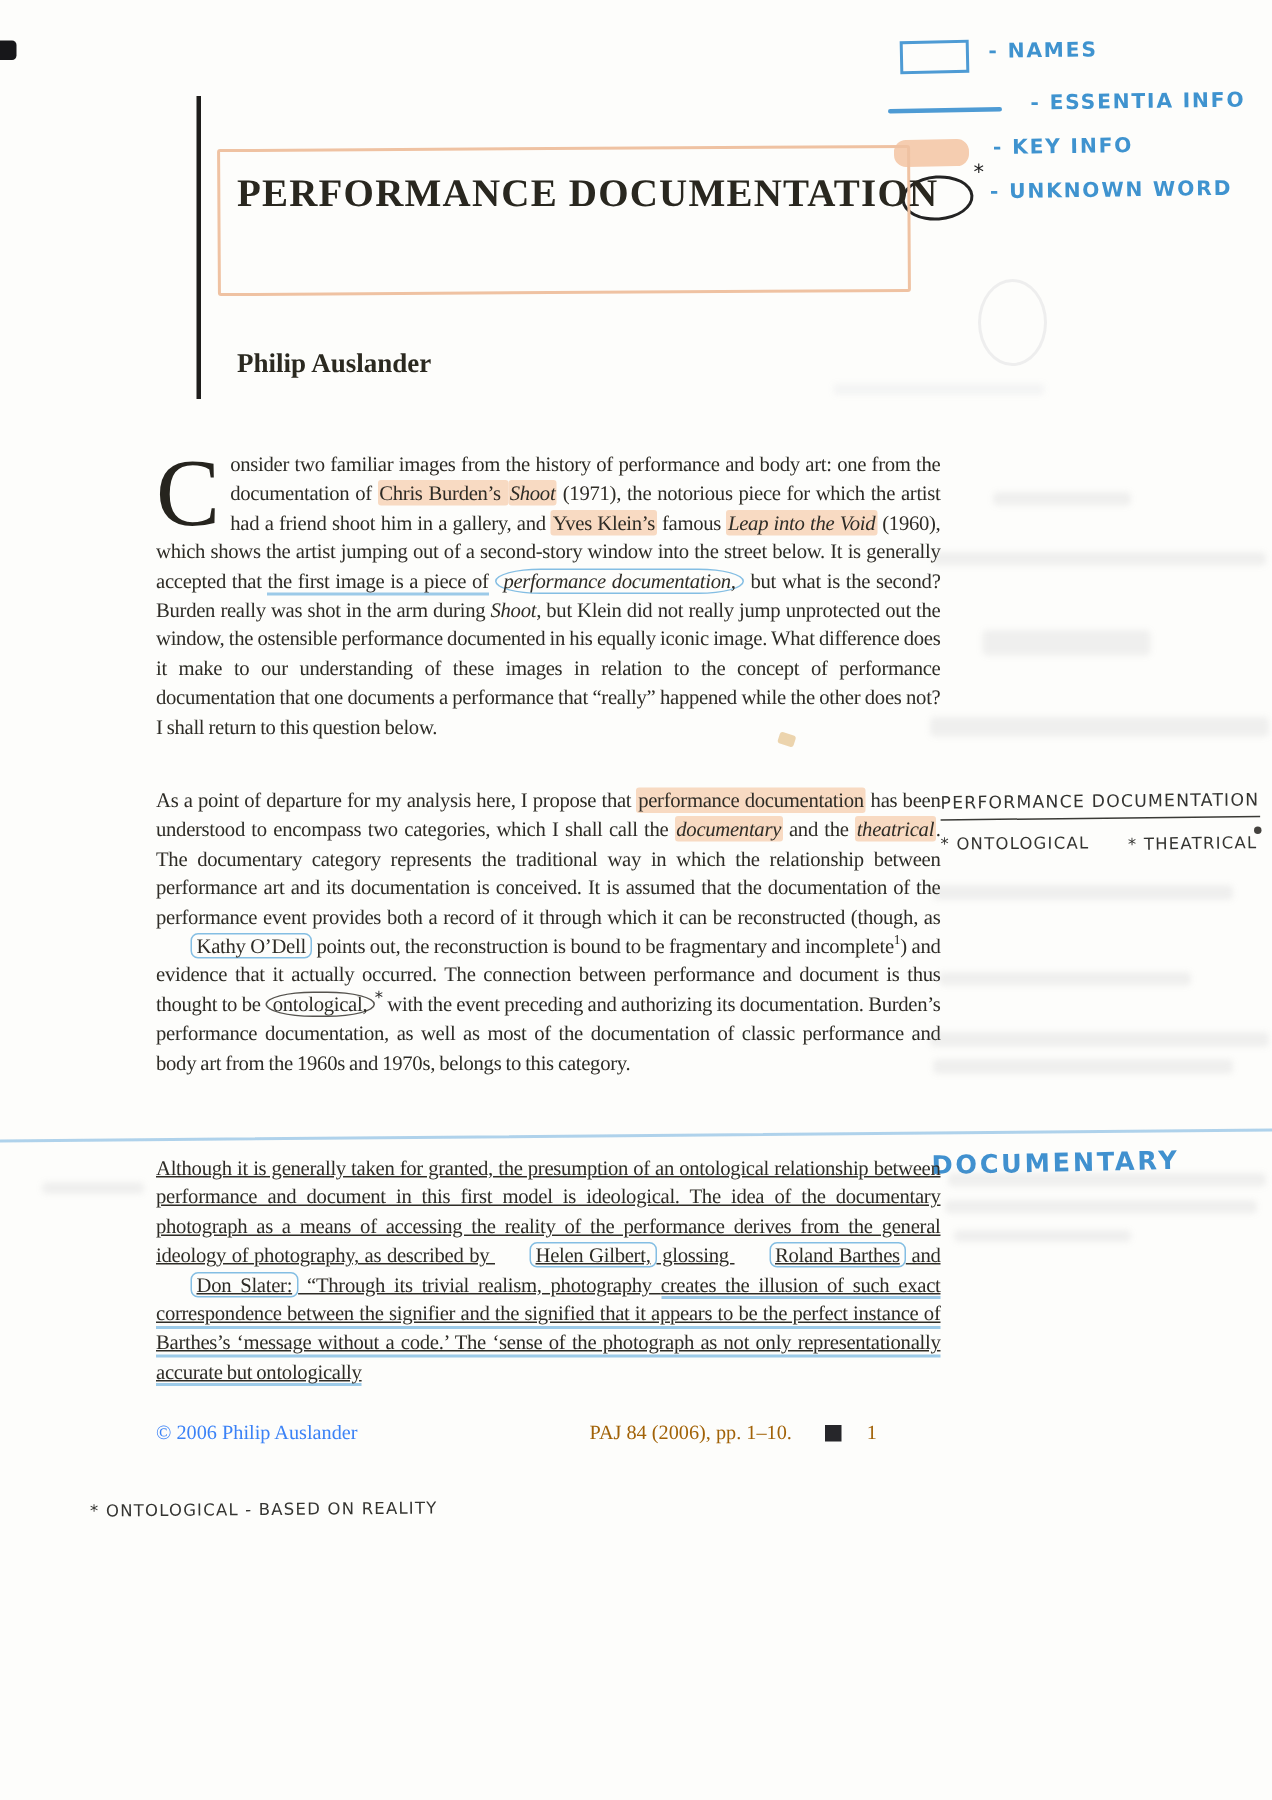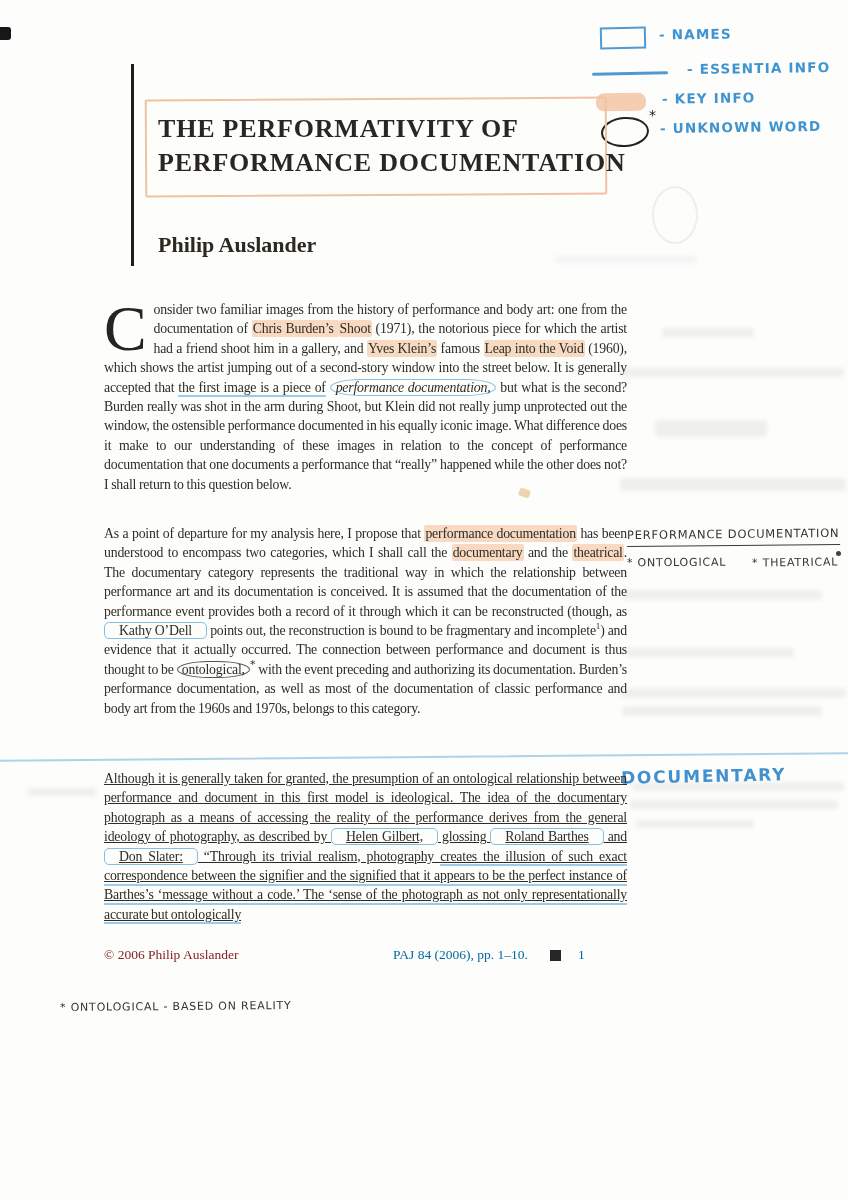--- a/index.html
+++ b/index.html
@@ -14,54 +14,54 @@
   
   .muse{position:absolute;left:512px;top:168px;font-family:"Liberation Serif",serif;font-weight:bold;
         font-size:60px;letter-spacing:3px;color:rgba(125,135,160,0.12);}
   .muse-circle{position:absolute;left:652px;top:186px;width:42px;height:54px;border:2px solid rgba(130,132,145,0.12);border-radius:50%;}
   .muse-line{position:absolute;left:556px;top:256px;width:140px;height:7px;background:rgba(125,135,160,0.08);filter:blur(2px);}
   
   .title-box{position:absolute;left:145px;top:98px;width:458px;height:94px;
              border:2.5px solid #efc2a2;transform:rotate(-0.35deg);border-radius:2px;}
   .article-title{position:absolute;left:158px;top:112px;font-size:26px;line-height:34px;font-weight:bold;
                  letter-spacing:0.8px;color:#29271f;}
-  .author{position:absolute;left:158px;top:232px;font-size:22px;font-weight:bold;color:#2b2920;}
+  .author{position:absolute;left:158px;top:232px;font-size:18px;font-weight:bold;color:#2b2920;}
   .legend-label{position:absolute;color:#3f93cf;font-family:"DejaVu Sans",sans-serif;
                 font-size:13.5px;font-weight:bold;letter-spacing:1.2px;white-space:nowrap;transform:rotate(-0.8deg);}
   .sw-rect{position:absolute;left:600px;top:27px;width:42px;height:18px;border:2.5px solid #4e9bd4;transform:rotate(-1.2deg);}
   .sw-line{position:absolute;left:592px;top:72px;width:76px;height:3px;background:#4e9bd4;transform:rotate(-1deg);border-radius:2px;}
   .sw-block{position:absolute;left:596px;top:93px;width:50px;height:18px;background:#f5cdb0;border-radius:8px;transform:rotate(-1deg);}
   .sw-circle{position:absolute;left:601px;top:117px;width:44px;height:26px;border:2.8px solid #232323;border-radius:50%;transform:rotate(-4deg);}
   .sw-ast{position:absolute;left:649px;top:107px;color:#1d1d1d;font-size:14px;font-family:"DejaVu Sans",sans-serif;}
   
   .para{position:absolute;left:104px;width:523px;text-align:justify;
         font-size:13.8px;line-height:19.4px;letter-spacing:-0.2px;word-spacing:-0.5px;color:#2e2c26;}
   .dropcap{float:left;font-size:64px;line-height:50px;padding:4px 7px 0 0;color:#26241e;font-weight:normal;}
-  .i{}
+  .i{font-style:italic;}
   .hl{background:#f8dac2;padding:1px 1px;border-radius:2px;}
   .ul-blue{border-bottom:2.4px solid #9ccae8;padding-bottom:0.5px;margin-top:12px;}
   .circle-blue{border:1.8px solid #84bee3;border-radius:50px/14px;padding:0 5px;font-style:italic;}
   .circle-dark{border:1.6px solid #55534e;border-radius:45px/12px;padding:0 4px;}
-  .box-blue{border:1.7px solid #84bee3;border-radius:5px;padding:0 14px;}
+  .box-blue{border:1.7px solid #84bee3;border-radius:5px;padding:0 3px;margin-left:23px;}
   .fn{font-size:9px;vertical-align:super;line-height:0;}
   .hw-ast{font-family:"DejaVu Sans",sans-serif;font-size:11px;vertical-align:super;color:#2b2b2b;line-height:0;}
   
   .blue-divider{position:absolute;left:-4px;top:756px;width:860px;height:2.4px;background:#a6cde9;transform:rotate(-0.5deg);border-radius:2px;opacity:.9;}
   
   .pencil{color:#343431;font-family:"DejaVu Sans",sans-serif;letter-spacing:0.8px;white-space:nowrap;}
   .note-perfdoc{position:absolute;left:627px;top:527px;font-size:11.5px;border-bottom:1.6px solid #3a3a36;
                 padding-bottom:4px;transform:rotate(-0.6deg);}
   .note-doc-pencil{position:absolute;left:627px;top:556px;font-size:11px;transform:rotate(-0.4deg);}
   .note-theat-pencil{position:absolute;left:752px;top:556px;font-size:11px;transform:rotate(-0.8deg);}
   .note-doc-blue{position:absolute;left:621px;top:766px;font-size:17px;color:#4191cf;font-family:"DejaVu Sans",sans-serif;
                  letter-spacing:1.8px;font-weight:bold;transform:rotate(-1.2deg);white-space:nowrap;}
   .note-ontological{position:absolute;left:60px;top:1000px;font-size:11px;transform:rotate(-0.5deg);}
   
-  .footer-left{position:absolute;left:104px;top:947px;font-size:13.5px;color:#7f1d1d;}
-  .footer-right{position:absolute;left:393px;top:947px;font-size:13.5px;color:#0369a1;display:flex;align-items:center;}
+  .footer-left{position:absolute;left:104px;top:947px;font-size:13.5px;color:#3b82f6;}
+  .footer-right{position:absolute;left:393px;top:947px;font-size:13.5px;color:#a16207;display:flex;align-items:center;}
   .footer-square{display:inline-block;width:11px;height:11px;background:#26262a;margin:0 17px 0 22px;}
 </style>
 </head>
 <body>
 
 <div id="page">
 
   <div class="corner-mark"></div>
   <div class="margin-rule"></div>
 
@@ -75,21 +75,20 @@
     <div class="legend-label" style="left:687px;top:60px;">- ESSENTIA INFO</div>
     <div class="sw-block"></div>
     <div class="legend-label" style="left:662px;top:90px;">- KEY INFO</div>
     <div class="sw-circle"></div>
     <div class="sw-ast">*</div>
     <div class="legend-label" style="left:660px;top:119px;">- UNKNOWN WORD</div>
   </div>
 
   <div class="title-box"></div>
   <div class="article-title">
-    <div>THE PERFORMATIVITY OF</div>
     <div>PERFORMANCE DOCUMENTATION</div>
   </div>
   <div class="author">Philip Auslander</div>
 
   <div class="para" style="top:300px;">
     <span class="dropcap">C</span><span>onsider two familiar images from the history of performance and body art: one from the documentation of </span><span class="hl">Chris Burden’s </span><span class="hl i">Shoot</span><span> (1971), the notorious piece for which the artist had a friend shoot him in a gallery, and </span><span class="hl">Yves Klein’s</span><span> famous </span><span class="hl i">Leap into the Void</span><span> (1960), which shows the artist jumping out of a second-story window into the street below. It is generally accepted that </span><span class="ul-blue">the first image is a piece of</span><span> </span><span class="circle-blue">performance documentation,</span><span> but what is the second? Burden really was shot in the arm during </span><span class="i">Shoot</span><span>, but Klein did not really jump unprotected out the window, the ostensible performance documented in his equally iconic image. What difference does it make to our understanding of these images in relation to the concept of performance documentation that one documents a performance that “really” happened while the other does not? I shall return to this question below.</span>
   </div>
   <div class="peach-tick"></div>
 
   <div class="para" style="top:524px;">

